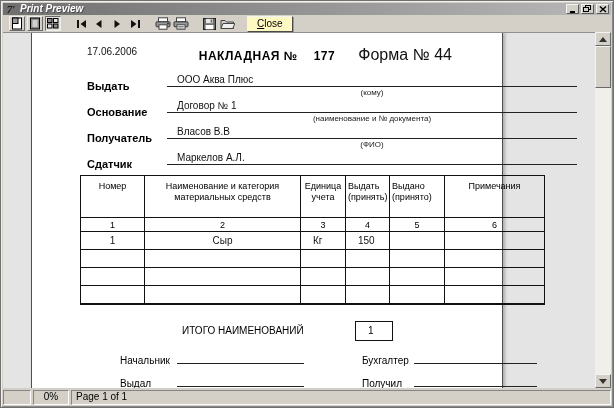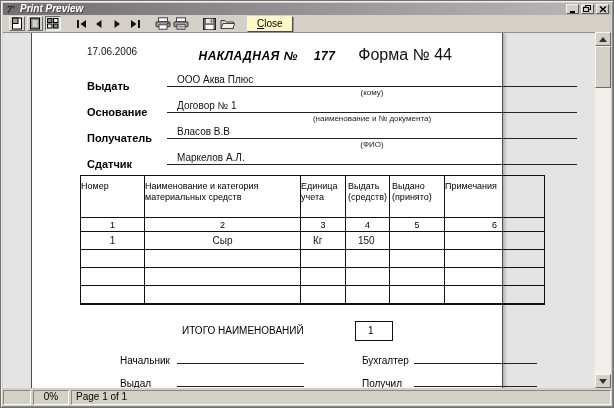--- a/index.html
+++ b/index.html
@@ -75,42 +75,42 @@
     background: #ffffff;
     border-left: 1px solid #4f4f4f; border-right: 1px solid #4f4f4f;
     box-shadow: 2px 0 3px rgba(0,0,0,0.25);
   }
 
   
   .doc-date  { position: absolute; left: 55px;  top: 13px; font-size: 10px; color: #111; }
   .doc-form  { position: absolute; right: 50px; top: 13px; font-size: 16px; color: #111; }
   .doc-title-row {
     position: absolute; left: 0; right: 0; top: 16px;
-    display: flex; justify-content: center; gap: 16px; font-style: italic;
+    display: flex; justify-content: center; gap: 16px;
   }
   .doc-title, .doc-num { font-size: 12px; font-weight: bold; color: #000; letter-spacing: 0.5px; }
 
   
   .field { position: absolute; left: 0; right: 0; height: 26px; }
   .flabel { position: absolute; left: 55px; top: 7px; font-weight: bold; font-size: 11px; color: #000; }
   .fline  { position: absolute; left: 135px; width: 410px; top: 0; }
   .fv { height: 14px; line-height: 14px; font-size: 10px; color: #111;
         padding-left: 10px; border-bottom: 1px solid #222; white-space: nowrap; }
   .fc { font-size: 8px; line-height: 9px; padding-top: 1px; text-align: center; color: #222; }
 
   
   .doc-table {
     position: absolute; left: 48px; top: 142px; width: 464px;
     border-collapse: collapse; table-layout: fixed;
     border: 1px solid #111; border-bottom-width: 2px;
   }
   .doc-table th, .doc-table td { border: 1px solid #111; overflow: hidden; }
   .doc-table th {
     font-weight: normal; font-size: 9px; line-height: 11px; color: #000;
-    vertical-align: top; padding-top: 5px; height: 42px; text-align: left;
+    vertical-align: top; padding-top: 5px; height: 42px; text-align: center;
   }
   .doc-table th.tleft { text-align: left; padding-left: 2px; }
   .nrow td { height: 14px; font-size: 9px; text-align: center; color: #000; }
   .brow td { height: 18px; font-size: 10px; color: #111; }
   .brow td.cc { text-align: center; }
   .brow td.cl { text-align: left; padding-left: 12px; }
 
   
   .total-label { position: absolute; left: 150px; width: 163px; top: 292px;
                  text-align: left; font-size: 10px; color: #000; }
@@ -310,21 +310,21 @@
             <col style="width:45px">
           <col style="width:44px">
             <col style="width:55px">
             <col style="width:100px">
         </colgroup>
         <tbody>
           <tr class="hrow">
             <th>Номер</th>
             <th>Наименование и категория материальных средств</th>
             <th>Единица учета</th>
-            <th class="tleft">Выдать (средств)</th>
+            <th class="tleft">Выдать (принять)</th>
             <th class="tleft">Выдано (принято)</th>
             <th>Примечания</th>
           </tr>
           <tr class="nrow">
             <td>1</td>
             <td>2</td>
             <td>3</td>
             <td>4</td>
             <td>5</td>
             <td>6</td>

